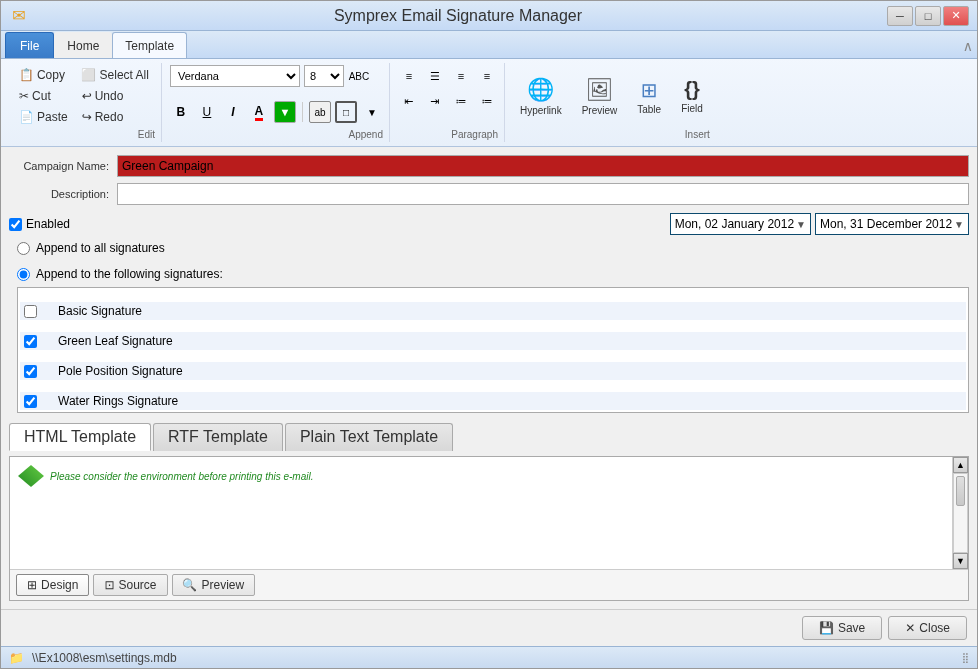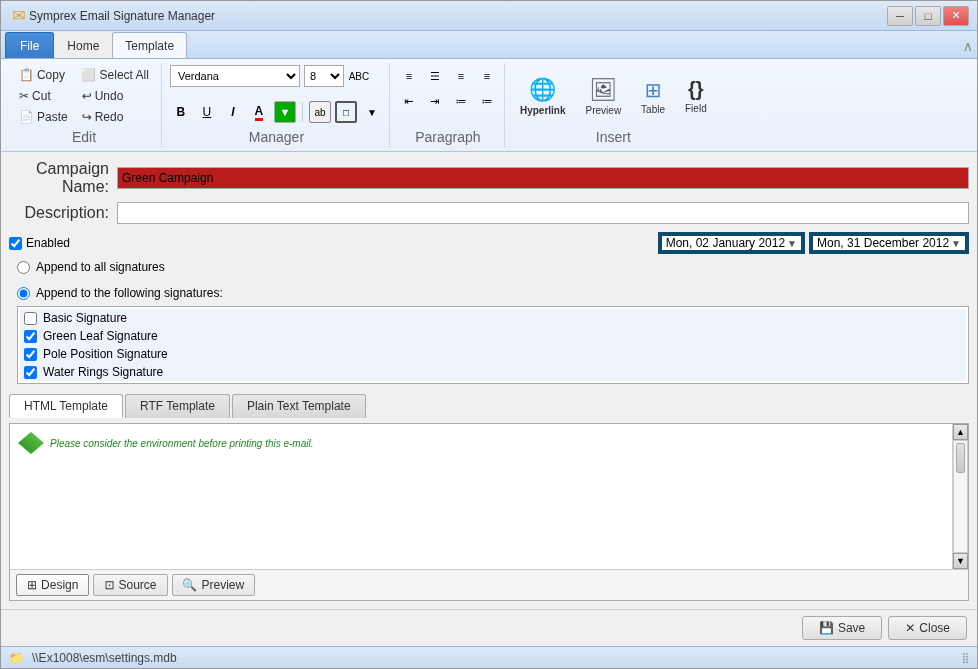--- a/index.html
+++ b/index.html
@@ -2,78 +2,78 @@
 <html><head>
   <meta charset="utf-8">
   <style>
     * { box-sizing: border-box; margin: 0; padding: 0; font-family: 'Segoe UI', Tahoma, Geneva, Verdana, sans-serif; font-size: 12px; }
     body { background: #4a6fa5; width: 978px; height: 669px; overflow: hidden; }
 
     .window { width: 978px; height: 669px; background: #f0f0f0; border: 1px solid #999; display: flex; flex-direction: column; }
 
     
     .title-bar { background: linear-gradient(to bottom, #dce9f7, #c5daf5); height: 30px; display: flex; align-items: center; justify-content: space-between; padding: 0 8px; border-bottom: 1px solid #9ab4d4; }
-    .title-bar-text { flex: 1; font-size: 12px; color: #333; }
+    .title-bar-text { flex: 1; text-align: center; font-size: 16px; color: #333; }
     .title-bar-icon { width: 20px; height: 20px; display: flex; align-items: center; justify-content: center; }
     .title-bar-controls { display: flex; gap: 2px; }
     .title-btn { width: 26px; height: 20px; border: 1px solid #aaa; background: linear-gradient(to bottom, #e8e8e8, #d0d0d0); cursor: pointer; display: flex; align-items: center; justify-content: center; font-size: 11px; color: #333; border-radius: 2px; }
     .title-btn.close { background: linear-gradient(to bottom, #f08080, #e05050); color: white; }
 
     
     .ribbon { background: linear-gradient(to bottom, #f5f9ff, #e8f0fa); border-bottom: 1px solid #b0c4de; }
     .ribbon-tabs { display: flex; align-items: flex-end; padding: 0 4px; background: linear-gradient(to bottom, #dce9f7, #c5daf5); height: 28px; border-bottom: 1px solid #9ab4d4; }
     .ribbon-tab { padding: 10px 12px; font-size: 12px; cursor: pointer; border: 1px solid transparent; border-bottom: none; border-radius: 3px 3px 0 0; color: #333; height: 26px; display: flex; align-items: center; }
     .ribbon-tab.active { background: #f5f9ff; border-color: #9ab4d4; color: #333; }
     .ribbon-tab.file { background: linear-gradient(to bottom, #4a90d9, #3a7bc8); color: white; border-color: #2a6ab8; font-weight: normal; padding: 4px 14px; }
     .ribbon-content { display: flex; align-items: stretch; padding: 4px 6px; gap: 2px; min-height: 68px; }
     .ribbon-group { display: flex; flex-direction: column; border-right: 1px solid #d0d8e8; padding: 2px 6px; }
-    .ribbon-group-label { text-align: center; font-size: 14px; color: #666; margin-top: auto; padding-top: 2px; }
+    .ribbon-group-label { text-align: right; font-size: 10px; color: #666; margin-top: auto; padding-top: 2px; }
     .ribbon-group-content { display: flex; align-items: center; gap: 2px; flex: 1; }
     .ribbon-btn { display: flex; flex-direction: column; align-items: center; justify-content: center; padding: 3px 6px; cursor: pointer; border: 1px solid transparent; border-radius: 3px; min-width: 32px; color: #333; font-size: 10px; gap: 2px; }
     .ribbon-btn-small { display: flex; align-items: center; gap: 3px; padding: 2px 5px; cursor: pointer; border: 1px solid transparent; border-radius: 2px; color: #333; font-size: 11px; }
 
     
     .format-row { display: flex; align-items: center; gap: 4px; }
     .font-select { width: 130px; height: 22px; border: 1px solid #aaa; background: white; font-size: 11px; padding: 1px 3px; }
     .size-select { width: 40px; height: 22px; border: 1px solid #aaa; background: white; font-size: 11px; padding: 1px; }
     .format-btn { width: 22px; height: 22px; border: 1px solid transparent; background: transparent; cursor: pointer; display: flex; align-items: center; justify-content: center; font-size: 12px; border-radius: 2px; }
     .format-btn.bold { font-weight: bold; }
     .format-btn.italic { font-style: italic; }
     .format-btn.underline { text-decoration: underline; }
     .color-btn { width: 22px; height: 22px; border: 1px solid #aaa; background: #ff0000; cursor: pointer; display: flex; align-items: center; justify-content: center; font-size: 10px; }
     .separator-v { width: 1px; height: 20px; background: #ccc; margin: 0 2px; }
 
     
     .main-content { flex: 1; background: #f0f0f0; padding: 8px; display: flex; flex-direction: column; gap: 6px; overflow: hidden; }
 
     
     .form-row { display: flex; align-items: center; gap: 8px; }
-    .form-label { width: 100px; text-align: right; color: #333; font-size: 16px; }
+    .form-label { width: 100px; text-align: right; color: #333; font-size: 11px; }
     .form-input { flex: 1; height: 22px; border: 1px solid #aaa; background: white; padding: 2px 4px; font-size: 12px; }
 
     
     .enabled-row { display: flex; align-items: center; gap: 8px; margin-top: 2px; }
     .enabled-checkbox { display: flex; align-items: center; gap: 4px; }
     .date-controls { margin-left: auto; display: flex; align-items: center; gap: 4px; }
-    .date-dropdown { height: 22px; border: 4px solid #0c4a6e; background: white; padding: 2px 4px; font-size: 11px; display: flex; align-items: center; gap: 2px; cursor: pointer; min-width: 140px; }
+    .date-dropdown { height: 22px; border: 1px solid #0c4a6e; background: white; padding: 2px 4px; font-size: 11px; display: flex; align-items: center; gap: 2px; cursor: pointer; min-width: 140px; }
     .date-dropdown-arrow { font-size: 10px; color: #555; }
 
     
     .radio-group { display: flex; flex-direction: column; gap: 12px; margin-left: 8px; }
     .radio-item { display: flex; align-items: center; gap: 6px; font-size: 12px; cursor: pointer; }
 
     
     .sig-list { border: 1px solid #aaa; background: white; margin-left: 8px; padding: 2px; }
-    .sig-item { display: flex; align-items: center; gap: 6px; padding: 2px 4px; font-size: 12px; }
+    .sig-item { display: flex; align-items: center; gap: 21px; padding: 2px 4px; font-size: 12px; margin-top: 12px; }
     .sig-item:nth-child(odd) { background: #eef3fb; }
     .sig-item input[type=checkbox] { margin: 0; }
 
     
     .template-tabs { display: flex; margin-top: 4px; }
-    .tmpl-tab { padding: 4px 14px; border: 1px solid #aaa; border-bottom: none; background: linear-gradient(to bottom, #e8e8e8, #d8d8d8); cursor: pointer; font-size: 12px; border-radius: 3px 3px 0 0; margin-right: 2px; color: #333; }
+    .tmpl-tab { padding: 4px 14px; border: 1px solid #aaa; border-bottom: none; background: linear-gradient(to bottom, #e8e8e8, #d8d8d8); cursor: pointer; font-size: 16px; border-radius: 3px 3px 0 0; margin-right: 2px; color: #333; }
     .tmpl-tab.active { background: white; border-bottom: 1px solid white; z-index: 1; position: relative; }
 
     
     .template-editor-wrapper { border: 1px solid #aaa; background: white; flex: 1; display: flex; flex-direction: column; margin-top: -1px; overflow: hidden; }
     .template-editor { flex: 1; padding: 8px; overflow-y: auto; color: #228B22; font-family: Verdana, sans-serif; font-size: 12px; }
     .template-editor-content { display: flex; align-items: center; gap: 6px; }
     .scrollbar-area { width: 16px; background: #f0f0f0; border-left: 1px solid #ccc; display: flex; flex-direction: column; }
     .scroll-btn { width: 100%; height: 16px; border: 1px solid #999; background: linear-gradient(to bottom, #e8e8e8, #d0d0d0); cursor: pointer; display: flex; align-items: center; justify-content: center; font-size: 9px; }
     .scroll-track { flex: 1; background: #f5f5f5; border: 1px solid #ccc; }
     .scroll-thumb { background: linear-gradient(to bottom, #e0e0e0, #c8c8c8); border: 1px solid #aaa; height: 30px; margin: 2px; border-radius: 2px; }
@@ -180,21 +180,21 @@
             <button class="format-btn" style="font-weight:bold; position:relative;">
               <span style="border-bottom:3px solid #ff0000; display:block;">A</span>
             </button>
             <button class="color-btn" style="background:#00aa00; border-radius:2px; font-size:11px; color:white;">▼</button>
             <div class="separator-v"></div>
             <button class="format-btn" style="border:1px solid #888; background:#f0f0f0; font-size:10px;">ab</button>
             <button class="format-btn" style="border:2px solid #555; font-size:10px;">□</button>
             <button class="format-btn" style="font-size:10px;">▼</button>
           </div>
         </div>
-        <div class="ribbon-group-label">Manager</div>
+        <div class="ribbon-group-label">Append</div>
       </div>
 
       <div class="ribbon-group">
         <div class="ribbon-group-content" style="flex-direction:column; gap:3px;">
           <div class="format-row">
             <button class="format-btn" style="font-size:11px;">≡</button>
             <button class="format-btn" style="font-size:11px;">☰</button>
             <button class="format-btn" style="font-size:11px;">≡</button>
             <button class="format-btn" style="font-size:11px;">≡</button>
           </div>
@@ -205,21 +205,21 @@
             <button class="format-btn" style="font-size:11px;">≔</button>
           </div>
         </div>
         <div class="ribbon-group-label">Paragraph</div>
       </div>
 
       <div class="ribbon-group" style="border-right:none;">
         <div class="ribbon-group-content" style="gap:6px;">
           <div class="ribbon-btn">
             <span style="font-size:22px; color:#555;">🌐</span>
-            <span style="font-size:10px;font-weight:bold;">Hyperlink</span>
+            <span style="font-size:10px;">Hyperlink</span>
           </div>
           <div class="ribbon-btn">
             <span style="font-size:22px; color:#555;">🖼</span>
             <span style="font-size:10px;">Preview</span>
           </div>
           <div class="ribbon-btn">
             <span style="font-size:20px; color:#4a7fc1;">⊞</span>
             <span style="font-size:10px;">Table</span>
           </div>
           <div class="ribbon-btn">

